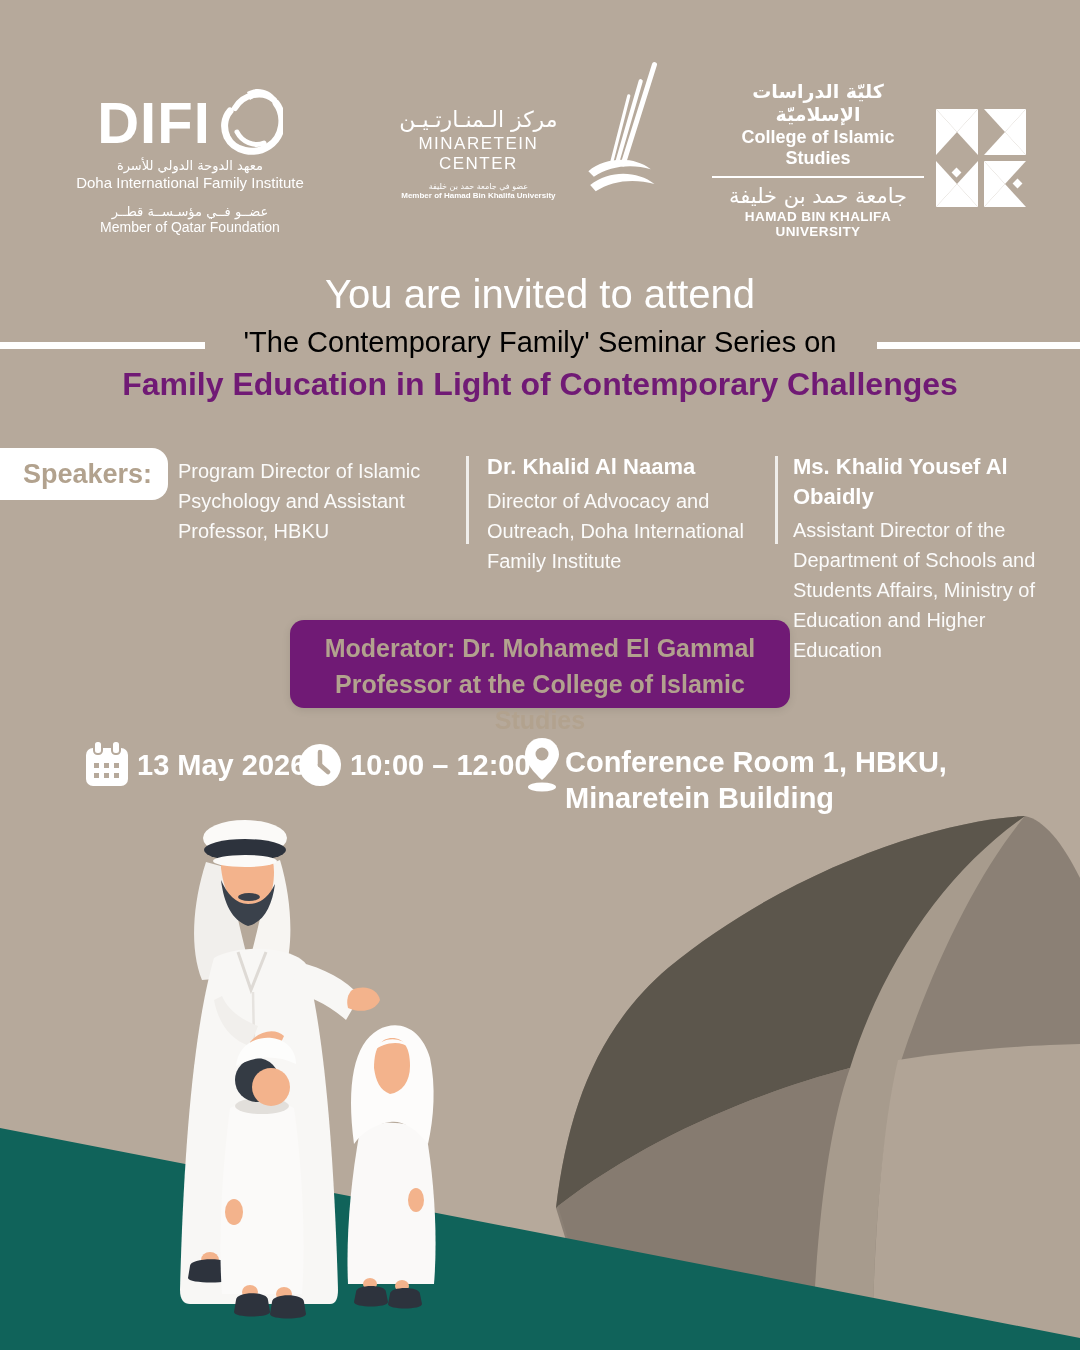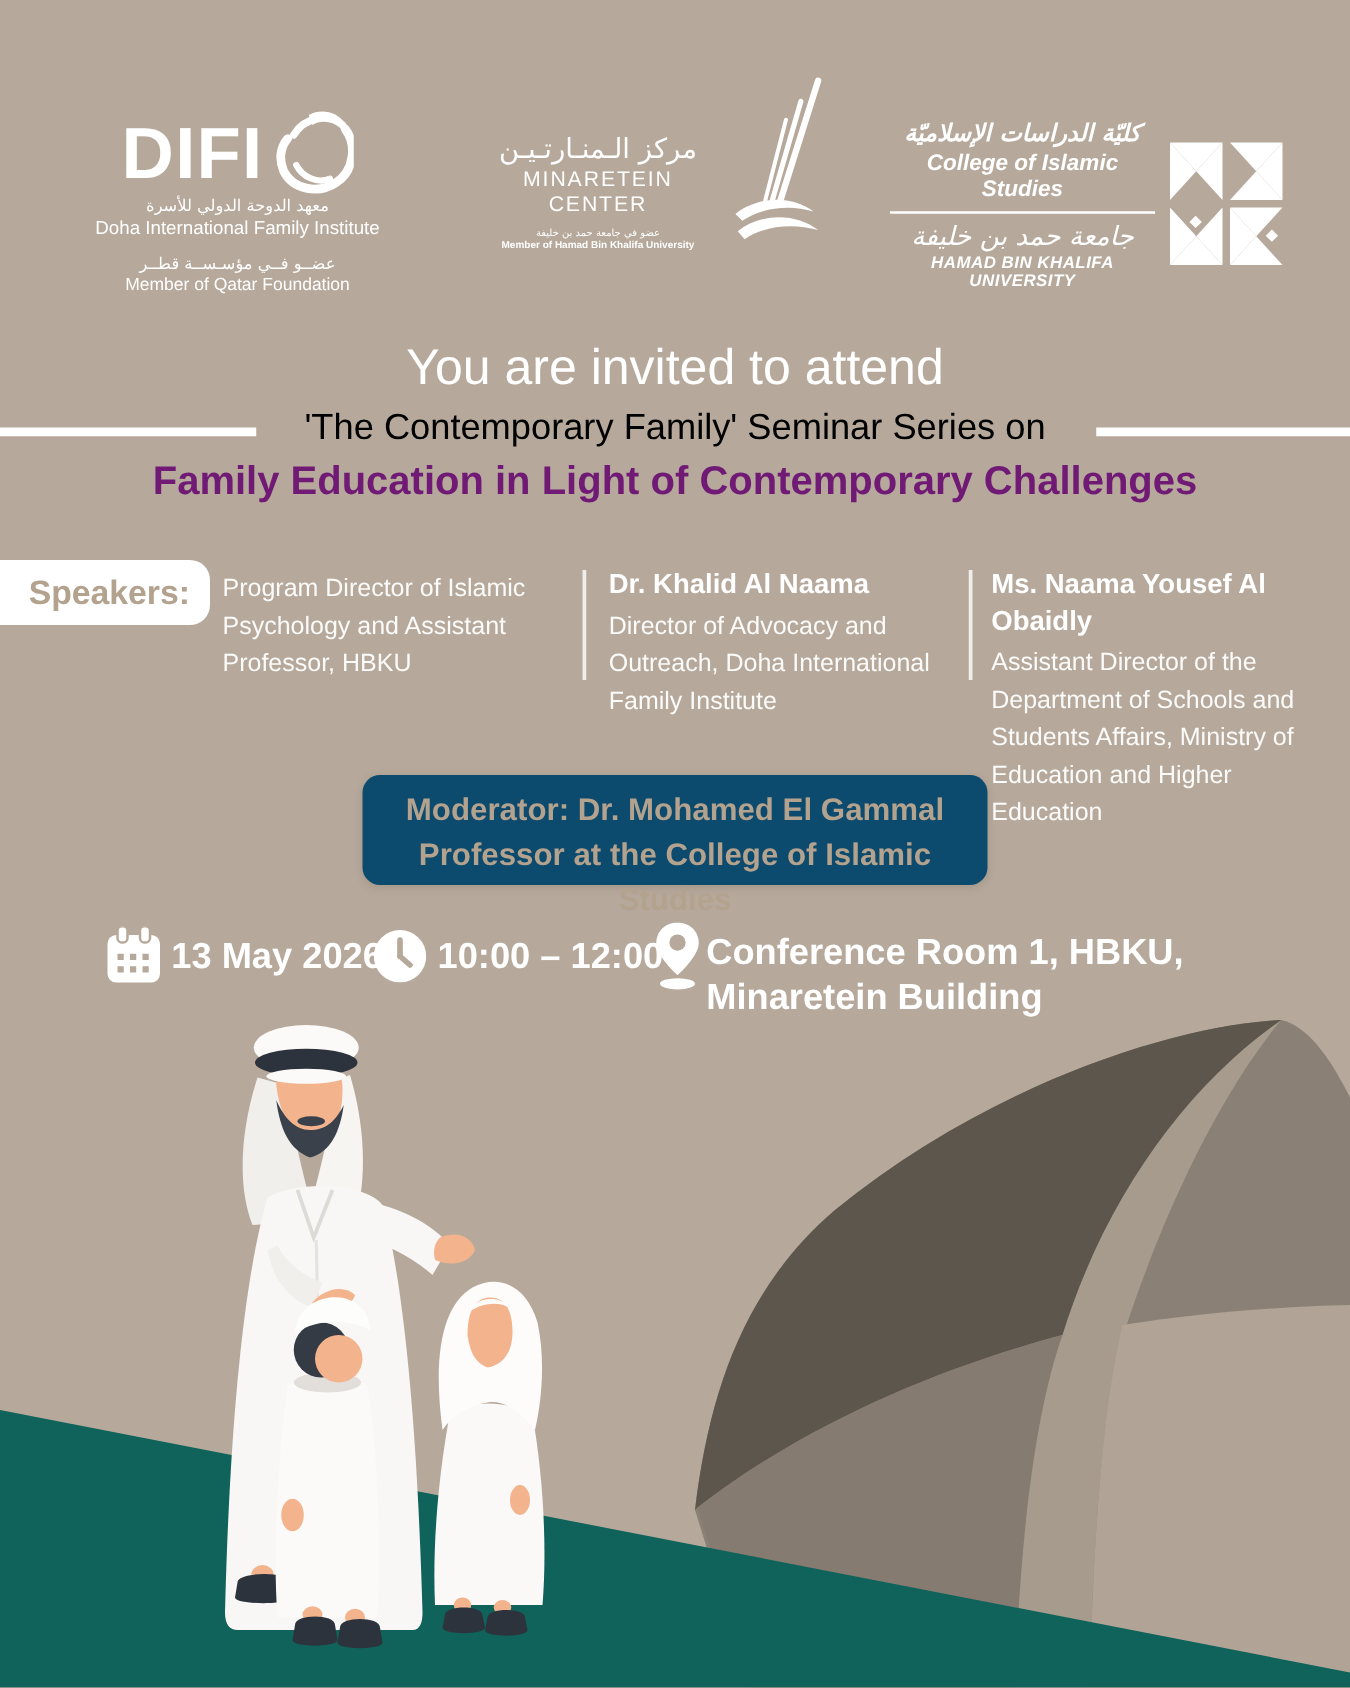--- a/index.html
+++ b/index.html
@@ -35,21 +35,21 @@
     background:#fff;border-radius:16px;height:52px;
     display:flex;align-items:center;justify-content:flex-end;
     padding-right:16px;box-sizing:border-box;
     color:#b2a28e;font-size:27px;font-weight:700;
   }
   .sp-name{font-size:22px;font-weight:700;color:#fff;line-height:1.35;}
   .sp-role{font-size:20px;color:rgba(255,255,255,0.95);line-height:1.5;margin-top:4px;}
   .vdiv{width:2.5px;background:rgba(255,255,255,0.8);}
   
   .mod-box{
-    background:#0c4a6e;border-radius:14px;text-align:center;
+    background:#701a75;border-radius:14px;text-align:center;
     color:#b2a28e;font-weight:700;font-size:25px;line-height:36px;
     padding-top:10px;box-sizing:border-box;
     box-shadow:0 2px 8px rgba(0,0,0,0.10);
   }
   
   .info-text{font-size:29px;font-weight:700;color:#fff;line-height:36px;}
 </style>
 </head>
 <body>
 
@@ -145,21 +145,21 @@
       <svg width="95" height="145" viewBox="0 0 95 145" style="margin-left:2px;">
         <path d="M80 4 L46 112" stroke="#fff" stroke-width="5.5" stroke-linecap="round" fill="none"></path>
         <path d="M65 22 L39 112" stroke="#fff" stroke-width="4.5" stroke-linecap="round" fill="none"></path>
         <path d="M52 38 L33 112" stroke="#fff" stroke-width="3.5" stroke-linecap="round" fill="none"></path>
         <path d="M8 120 C28 104 58 104 76 118 C56 112 32 114 14 126 Z" fill="#fff"></path>
         <path d="M10 135 C32 118 62 120 80 134 C58 128 34 130 16 142 Z" fill="#fff"></path>
       </svg>
     </div>
   </div>
 
-  <div class="abs" style="left:712px;top:96px;width:320px;font-style:italic;">
+  <div class="abs" style="left:712px;top:80px;width:320px;">
     <div style="display:flex;align-items:center;">
       <div class="logo-block" style="width:212px;text-align:center;">
         <div class="cis-ar">كليّة الدراسات الإسلاميّة</div>
         <div class="cis-en">College of Islamic Studies</div>
         <div class="cis-rule"></div>
         <div class="hbku-ar">جامعة حمد بن خليفة</div>
         <div class="hbku-en">HAMAD BIN KHALIFA UNIVERSITY</div>
       </div>
       <svg width="96" height="104" viewBox="0 0 96 104" style="margin-left:10px;">
         <g fill="#fff">
@@ -196,21 +196,21 @@
   <div class="abs" style="left:178px;top:452px;width:280px;">
     <div class="sp-role">Program Director of Islamic Psychology and Assistant Professor, HBKU</div>
   </div>
   <div class="abs vdiv" style="left:466px;top:456px;height:88px;"></div>
   <div class="abs" style="left:487px;top:452px;width:272px;">
     <div class="sp-name">Dr. Khalid Al Naama</div>
     <div class="sp-role">Director of Advocacy and Outreach, Doha International Family Institute</div>
   </div>
   <div class="abs vdiv" style="left:775px;top:456px;height:88px;"></div>
   <div class="abs" style="left:793px;top:452px;width:258px;">
-    <div class="sp-name">Ms. Naama Yousef Al Obaidly</div>
+    <div class="sp-name">Ms. Khalid Yousef Al Obaidly</div>
     <div class="sp-role">Assistant Director of the Department of Schools and Students Affairs, Ministry of Education and Higher Education</div>
   </div>
 
   <div class="abs mod-box" style="left:290px;top:620px;width:500px;height:88px;">
     <div>Moderator: Dr. Mohamed El Gammal</div>
     <div>Professor at the College of Islamic Studies</div>
   </div>
 
   <svg class="abs" style="left:85px;top:741px;" width="44" height="48" viewBox="0 0 44 48">
     <rect x="1" y="7" width="42" height="38" rx="7" fill="#fff"></rect>

